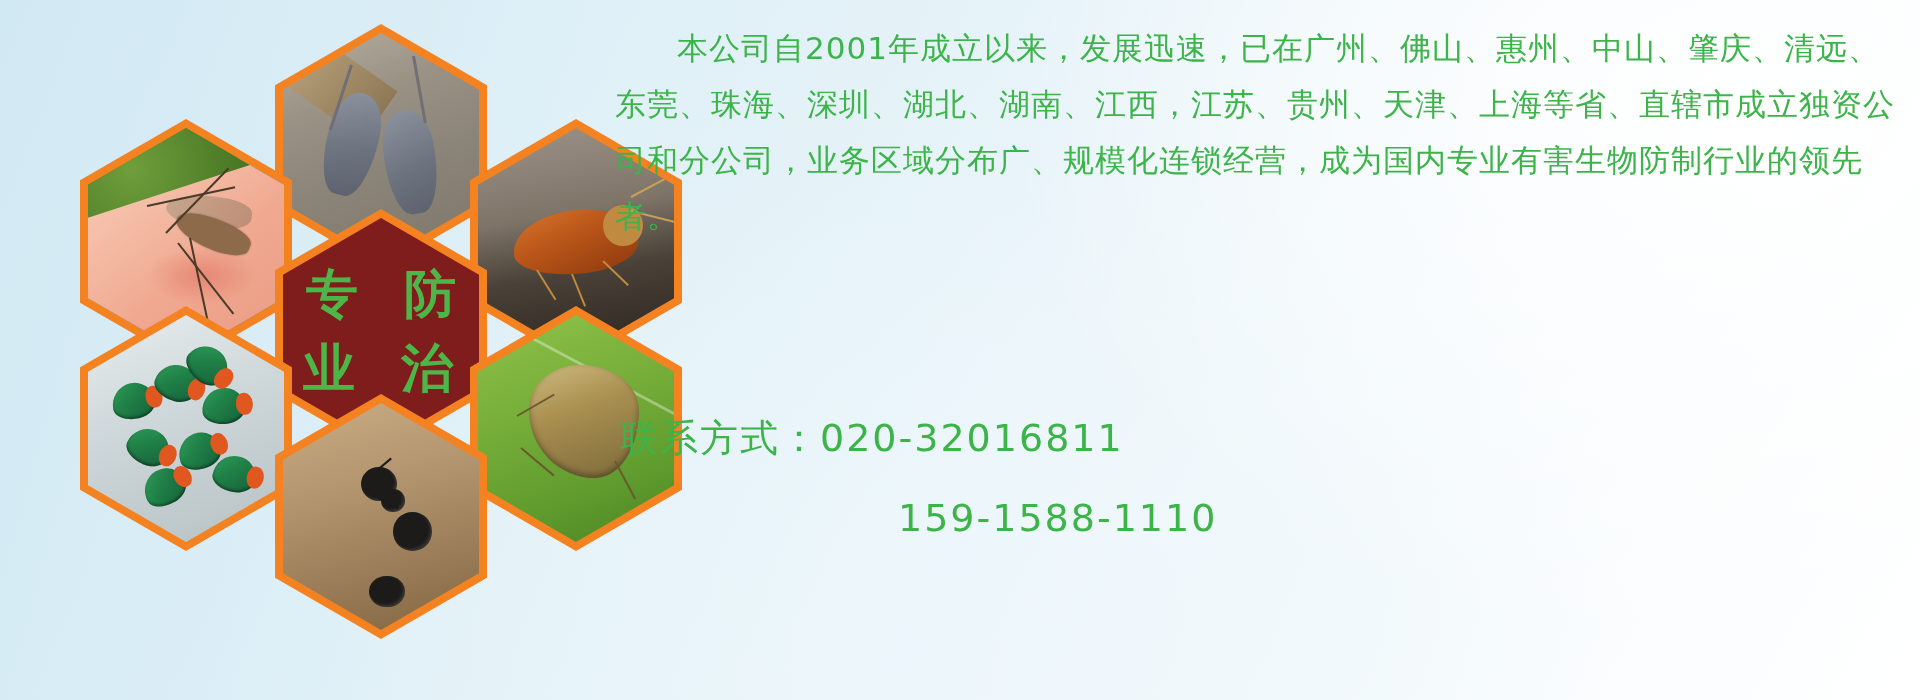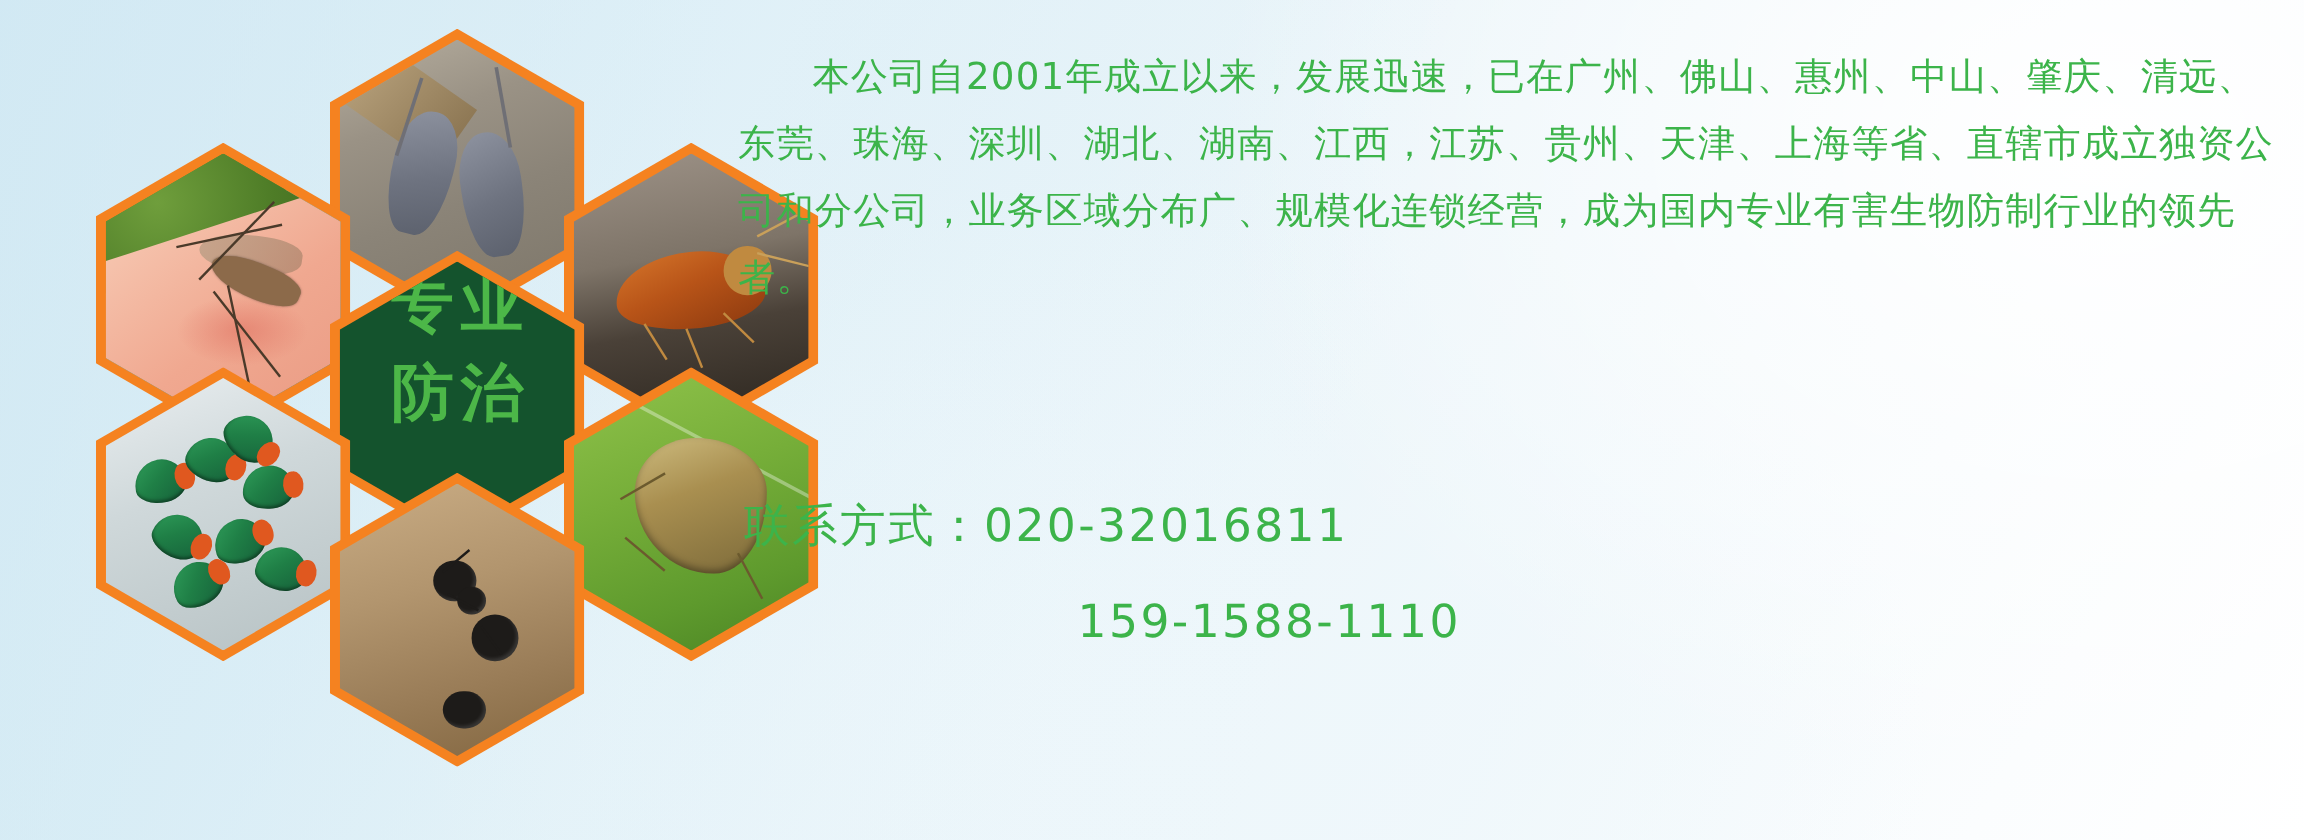--- a/index.html
+++ b/index.html
@@ -186,39 +186,39 @@
     border-radius: 46% 54% 40% 60% / 40% 40% 60% 60%;
     box-shadow: inset 0 -3px 6px rgba(0,0,0,.35);
   }
   .art-bug .buglеg,
   .art-bug .bugleg {
     position:absolute; width:22%; height:2px; background:#6b5a2e; transform-origin:left center;
   }
 
   
   .hex-center .inner {
-    background: #14532d;
-    display:flex; flex-direction:column;
+    background: #7f1d1d;
+    display:flex; flex-direction:row;
     align-items:center; justify-content:flex-start;
   }
   .hex-center .slogan {
     color: #4cb748;
     font-size: 52px;
     font-weight: 700;
     line-height: 1.42;
     letter-spacing: 6px;
     text-align: center;
     text-indent: 6px;
   }
 
   
   .copy {
     position: absolute;
     left: 615px;
-    top: 36px;
+    top: 20px;
     width: 1290px;
     z-index: 4;
   }
   .paragraph {
     color: #3cb44a;
     font-size: 31px;
     line-height: 56px;
     letter-spacing: 1px;
     text-indent: 62px;
     font-weight: 500;

